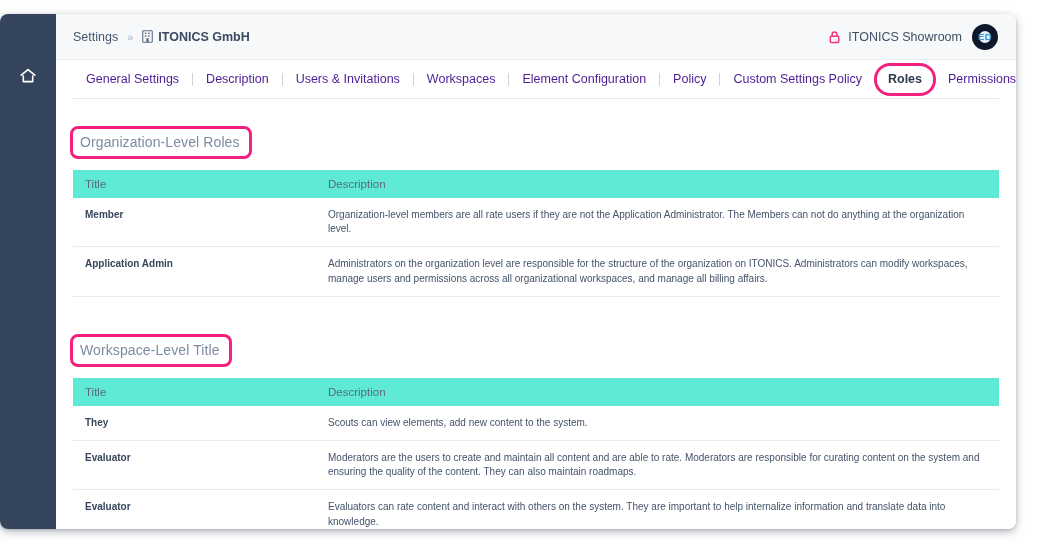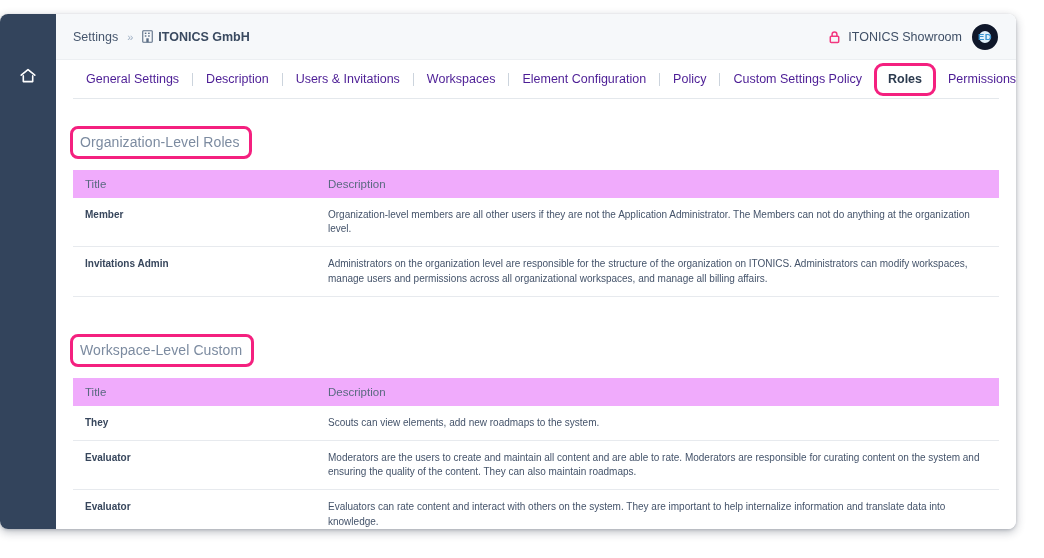--- a/index.html
+++ b/index.html
@@ -158,21 +158,21 @@
     width: 1px;
     height: 13px;
     background: #ccd4dd;
     flex: 0 0 1px;
   }
   
   .tab.annot {
     outline: 3px solid #f4207f;
     outline-offset: 0;
     padding: 7px 11px;
-    border-radius: 6px;
+    border-radius: 13px;
     margin: 0 1px;
   }
 
   
   .body {
     flex: 1 1 auto;
     padding: 0 17px;
     overflow: hidden;
   }
 
@@ -194,21 +194,21 @@
   .s2-title-wrap { padding-top: 40px; padding-bottom: 0; }
 
   
   table.roles {
     width: 100%;
     border-collapse: collapse;
     table-layout: fixed;
     margin-top: 14px;
   }
   table.roles thead th {
-    background: #f0abfc;
+    background: #5eead4;
     color: #5a6a80;
     font-size: 11.5px;
     font-weight: 400;
     text-align: left;
     padding: 8px 10px 8px 12px;
     height: 16px;
   }
   table.roles thead th.col-title { width: 243px; }
 
   table.roles tbody td {
@@ -309,45 +309,45 @@
         <table class="roles">
           <thead>
             <tr>
               <th class="col-title">Title</th>
               <th>Description</th>
             </tr>
           </thead>
           <tbody id="tbody-0">
               <tr>
                 <td class="cell-title">Member</td>
-                <td class="cell-desc">Organization-level members are all other users if they are not the Application Administrator. The Members can not do anything at the organization level.</td>
-              </tr>
-              <tr>
-                <td class="cell-title">Invitations Admin</td>
+                <td class="cell-desc">Organization-level members are all rate users if they are not the Application Administrator. The Members can not do anything at the organization level.</td>
+              </tr>
+              <tr>
+                <td class="cell-title">Application Admin</td>
                 <td class="cell-desc">Administrators on the organization level are responsible for the structure of the organization on ITONICS. Administrators can modify workspaces, manage users and permissions across all organizational workspaces, and manage all billing affairs.</td>
               </tr>
             </tbody>
         </table>
       </div>
 
       <div class="section">
         <div class="s2-title-wrap">
-          <span class="section-title annot">Workspace-Level Custom</span>
+          <span class="section-title annot">Workspace-Level Title</span>
         </div>
         <table class="roles">
           <thead>
             <tr>
               <th class="col-title">Title</th>
               <th>Description</th>
             </tr>
           </thead>
           <tbody id="tbody-1">
               <tr>
                 <td class="cell-title">They</td>
-                <td class="cell-desc">Scouts can view elements, add new roadmaps to the system.</td>
+                <td class="cell-desc">Scouts can view elements, add new content to the system.</td>
               </tr>
               <tr>
                 <td class="cell-title">Evaluator</td>
                 <td class="cell-desc">Moderators are the users to create and maintain all content and are able to rate. Moderators are responsible for curating content on the system and ensuring the quality of the content. They can also maintain roadmaps.</td>
               </tr>
               <tr>
                 <td class="cell-title">Evaluator</td>
                 <td class="cell-desc">Evaluators can rate content and interact with others on the system. They are important to help internalize information and translate data into knowledge.</td>
               </tr>
             </tbody>

